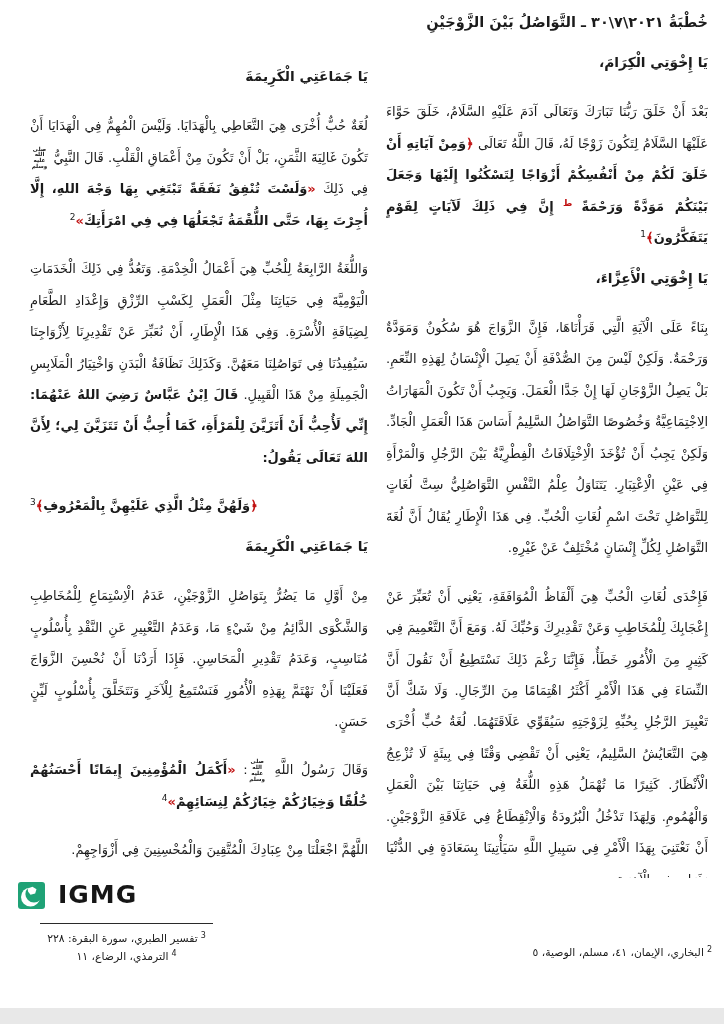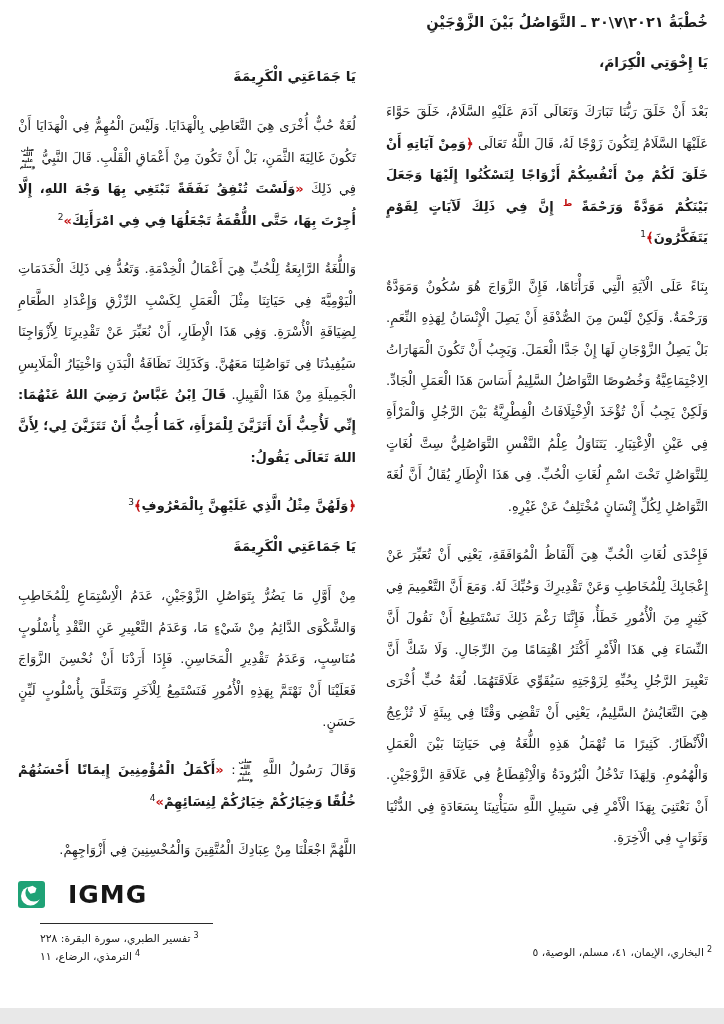--- a/index.html
+++ b/index.html
@@ -7,63 +7,64 @@
     position:relative; width:724px; height:1008px; margin:0 auto;
     background:#ffffff; overflow:hidden; box-sizing:border-box;
     font-family:"DejaVu Sans", sans-serif; color:#1b1b1b; direction:rtl;
   }
   .header {
     position:absolute; top:14px; right:16px; left:16px;
     text-align:right; font-size:14.5px; font-weight:bold; letter-spacing:0;
   }
   .columns {
     position:absolute; top:46px; right:16px; left:16px; height:832px;
-    display:flex; gap:30px; overflow:hidden;
+    display:flex; gap:18px; overflow:hidden;
   }
   .col { text-align:justify; font-size:13px; line-height:2.42; }
   .col-right { width:322px; flex:0 0 322px; }
   .col-left  { width:338px; flex:0 0 338px; padding-top:14px; box-sizing:border-box; }
   .col p { margin:17px 0 4px 0; }
   .col p.heading { font-weight:bold; font-size:13.8px; margin:8px 0 6px 0; }
   .col p.heading:first-child { margin-top:0; }
-  .verse-center { text-align:right; }
+  .verse-center { text-align:left; }
   
   .run-n { }
   .run-b { font-weight:bold; }
   .run-r { color:#c11212; font-weight:bold; }
   .run-s { vertical-align:super; font-size:9px; line-height:0; }
   .run-rs { color:#c11212; vertical-align:super; font-size:9px; font-weight:bold; line-height:0; }
   .run-d { direction:ltr; unicode-bidi:isolate; font-weight:bold; }
   .run-ps {
     display:inline-block; width:19px; font-size:5.6px; line-height:1.05;
     text-align:center; vertical-align:middle; font-weight:bold; letter-spacing:0;
   }
   
   .footer-left { position:absolute; left:18px; bottom:42px; width:195px; }
-  .logo-row { display:flex; align-items:center; gap:23px; direction:ltr; margin:0 0 14px 0; }
+  .logo-row { display:flex; align-items:flex-end; gap:13px; direction:ltr; margin:0 0 14px 0; }
   .logo-text { font-weight:900; font-size:25px; letter-spacing:1px; color:#161616;
                font-family:"DejaVu Sans", sans-serif; transform:scaleY(0.96); }
   .fn-sep { width:173px; border-top:1.6px solid #2a2a2a; margin:0 0 6px 0; }
-  .footnotes { width:173px; direction:rtl; text-align:left; font-size:10.8px; line-height:1.65; }
+  .footnotes { width:173px; direction:rtl; text-align:center; font-size:10.8px; line-height:1.65; }
   .footer-right { position:absolute; right:12px; bottom:46px; direction:rtl; text-align:right;
                   font-size:10.8px; line-height:1.65; }
   .footnote sup { font-size:8px; vertical-align:super; margin-left:3px; line-height:0; }
 </style>
 </head>
 <body>
 
 <div class="page">
 
   <div class="header"><span class="run-b">خُطْبَةُ </span><span class="run-d">٢٠٢١\٧\٣٠</span><span class="run-b"> ـ التَّوَاصُلُ بَيْنَ الزَّوْجَيْنِ</span></div>
 
   <div class="columns">
 
     <div class="col col-right">
       <p class="heading">يَا إِخْوَتِي الْكِرَامَ،</p>
       <p class="para"><span class="run-n">بَعْدَ أَنْ خَلَقَ رَبُّنَا تَبَارَكَ وَتَعَالَى آدَمَ عَلَيْهِ السَّلَامُ، خَلَقَ حَوَّاءَ عَلَيْهَا السَّلَامُ لِتَكُونَ زَوْجًا لَهُ، قَالَ اللَّهُ تَعَالَى </span><span class="run-r">﴿</span><span class="run-b">وَمِنْ آيَاتِهِ أَنْ خَلَقَ لَكُمْ مِنْ أَنْفُسِكُمْ أَزْوَاجًا لِتَسْكُنُوا إِلَيْهَا وَجَعَلَ بَيْنَكُمْ مَوَدَّةً وَرَحْمَةً</span><span class="run-rs"> ط </span><span class="run-b">إِنَّ فِي ذَلِكَ لَآيَاتٍ لِقَوْمٍ يَتَفَكَّرُونَ</span><span class="run-r">﴾</span><span class="run-s">1</span></p>
+      <p class="heading">يَا إِخْوَتِي الْأَعِزَّاءَ،</p>
       <p class="para">بِنَاءً عَلَى الْآيَةِ الَّتِي قَرَأْنَاهَا، فَإِنَّ الزَّوَاجَ هُوَ سُكُونٌ وَمَوَدَّةٌ وَرَحْمَةٌ. وَلَكِنْ لَيْسَ مِنَ الصُّدْفَةِ أَنْ يَصِلَ الْإِنْسَانُ لِهَذِهِ النِّعَمِ. بَلْ يَصِلُ الزَّوْجَانِ لَهَا إِنْ جَدَّا الْعَمَلَ. وَيَجِبُ أَنْ تَكُونَ الْمَهَارَاتُ الِاجْتِمَاعِيَّةُ وَخُصُوصًا التَّوَاصُلُ السَّلِيمُ أَسَاسَ هَذَا الْعَمَلِ الْجَادِّ. وَلَكِنْ يَجِبُ أَنْ تُؤْخَذَ الْاِخْتِلَافَاتُ الْفِطْرِيَّةُ بَيْنَ الرَّجُلِ وَالْمَرْأَةِ فِي عَيْنِ الْاِعْتِبَارِ. يَتَنَاوَلُ عِلْمُ النَّفْسِ التَّوَاصُلِيُّ سِتَّ لُغَاتٍ لِلتَّوَاصُلِ تَحْتَ اسْمِ لُغَاتِ الْحُبِّ. فِي هَذَا الْإِطَارِ يُقَالُ أَنَّ لُغَةَ التَّوَاصُلِ لِكُلِّ إِنْسَانٍ مُخْتَلِفٌ عَنْ غَيْرِهِ.</p>
       <p class="para">فَإِحْدَى لُغَاتِ الْحُبِّ هِيَ أَلْفَاظُ الْمُوَافَقَةِ، يَعْنِي أَنْ تُعَبِّرَ عَنْ إِعْجَابِكَ لِلْمُخَاطِبِ وَعَنْ تَقْدِيرِكَ وَحُبِّكَ لَهُ. وَمَعَ أَنَّ التَّعْمِيمَ فِي كَثِيرٍ مِنَ الْأُمُورِ خَطَأٌ، فَإِنَّنَا رَغْمَ ذَلِكَ نَسْتَطِيعُ أَنْ نَقُولَ أَنَّ النِّسَاءَ فِي هَذَا الْأَمْرِ أَكْثَرُ اهْتِمَامًا مِنَ الرِّجَالِ. وَلَا شَكَّ أَنَّ تَعْبِيرَ الرَّجُلِ بِحُبِّهِ لِزَوْجَتِهِ سَيُقَوِّي عَلَاقَتَهُمَا. لُغَةُ حُبٍّ أُخْرَى هِيَ التَّعَايُشُ السَّلِيمُ، يَعْنِي أَنْ تَقْضِي وَقْتًا فِي بِيئَةٍ لَا تُزْعِجُ الْأَنْظَارُ. كَثِيرًا مَا تُهْمَلُ هَذِهِ اللُّغَةُ فِي حَيَاتِنَا بَيْنَ الْعَمَلِ وَالْهُمُومِ. وَلِهَذَا تَدْخُلُ الْبُرُودَةُ وَالْاِنْقِطَاعُ فِي عَلَاقَةِ الزَّوْجَيْنِ. أَنْ نَعْتَنِيَ بِهَذَا الْأَمْرِ فِي سَبِيلِ اللَّهِ سَيَأْتِينَا بِسَعَادَةٍ فِي الدُّنْيَا وَثَوَابٍ فِي الْآخِرَةِ.</p>
     </div>
 
     <div class="col col-left">
       <p class="heading">يَا جَمَاعَتِي الْكَرِيمَةَ</p>
       <p class="para"><span class="run-n">لُغَةٌ حُبٌّ أُخْرَى هِيَ التَّعَاطِي بِالْهَدَايَا. وَلَيْسَ الْمُهِمُّ فِي الْهَدَايَا أَنْ تَكُونَ غَالِيَةَ الثَّمَنِ، بَلْ أَنْ تَكُونَ مِنْ أَعْمَاقِ الْقَلْبِ. قَالَ النَّبِيُّ </span><span class="run-ps">صلى الله عليه وسلم</span><span class="run-n"> فِي ذَلِكَ </span><span class="run-r">«</span><span class="run-b">وَلَسْتَ تُنْفِقُ نَفَقَةً تَبْتَغِي بِهَا وَجْهَ اللهِ، إِلَّا أُجِرْتَ بِهَا، حَتَّى اللُّقْمَةُ تَجْعَلُهَا فِي فِي امْرَأَتِكَ</span><span class="run-r">»</span><span class="run-s">2</span></p>
       <p class="para"><span class="run-n">وَاللُّغَةُ الرَّابِعَةُ لِلْحُبِّ هِيَ أَعْمَالُ الْخِدْمَةِ. وَتَعُدُّ فِي ذَلِكَ الْخَدَمَاتِ الْيَوْمِيَّةَ فِي حَيَاتِنَا مِثْلَ الْعَمَلِ لِكَسْبِ الرِّزْقِ وَإِعْدَادِ الطَّعَامِ لِضِيَافَةِ الْأُسْرَةِ. وَفِي هَذَا الْإِطَارِ، أَنْ نُعَبِّرَ عَنْ تَقْدِيرِنَا لِأَزْوَاجِنَا سَيُفِيدُنَا فِي تَوَاصُلِنَا مَعَهُنَّ. وَكَذَلِكَ نَظَافَةُ الْبَدَنِ وَاخْتِيَارُ الْمَلَابِسِ الْجَمِيلَةِ مِنْ هَذَا الْقَبِيلِ. </span><span class="run-b">قَالَ اِبْنُ عَبَّاسٌ رَضِيَ اللهُ عَنْهُمَا: إِنِّي لَأُحِبُّ أَنْ أَتَزَيَّنَ لِلْمَرْأَةِ، كَمَا أُحِبُّ أَنْ تَتَزَيَّنَ لِي؛ لِأَنَّ اللهَ تَعَالَى يَقُولُ:</span></p>
       <p class="para verse-center"><span class="run-r">﴿</span><span class="run-b">وَلَهُنَّ مِثْلُ الَّذِي عَلَيْهِنَّ بِالْمَعْرُوفِ</span><span class="run-r">﴾</span><span class="run-s">3</span></p>
       <p class="heading">يَا جَمَاعَتِي الْكَرِيمَةَ</p>

